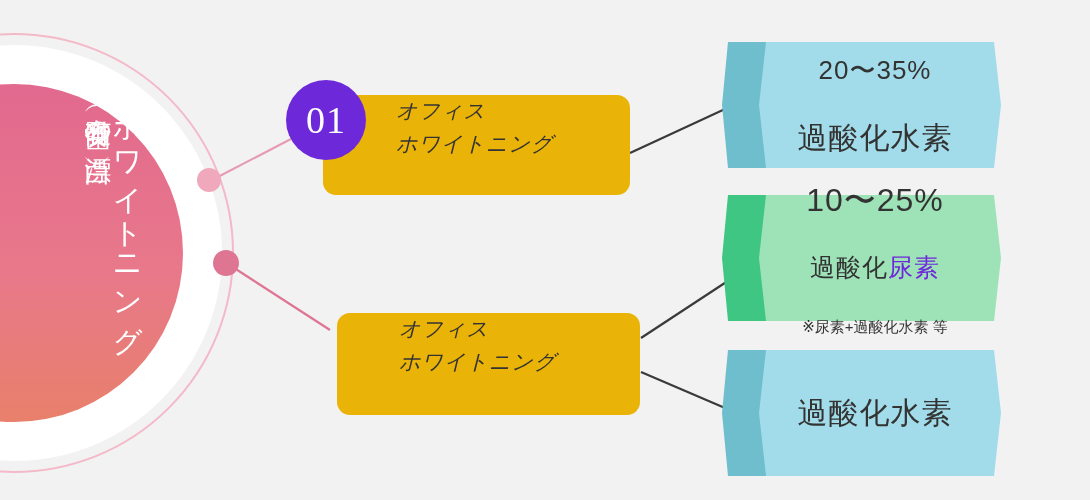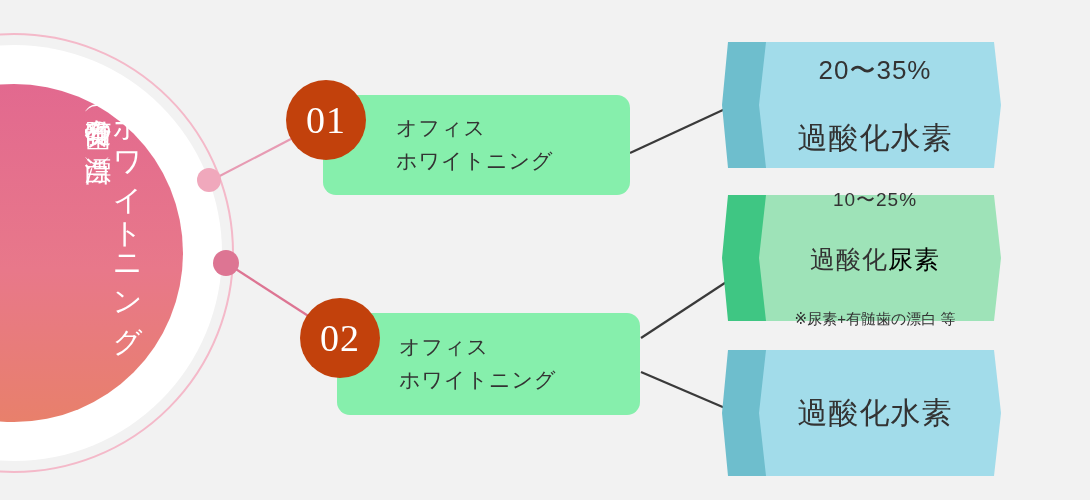--- a/index.html
+++ b/index.html
@@ -56,41 +56,41 @@
     left: 0; top: 0;
     width: 1090px; height: 500px;
   }
 
   
   .badge {
     position: absolute;
     width: 80px;
     height: 80px;
     border-radius: 50%;
-    background: #c2410c;
+    background: #6d28d9;
     color: #ffffff;
     display: flex;
     align-items: center;
     justify-content: center;
     font-family: "Liberation Serif", "DejaVu Serif", serif;
     font-size: 38px;
     letter-spacing: 1px;
     z-index: 5;
   }
   #badge-01 { left: 286px; top: 80px; }
   #badge-02 { left: 300px; top: 298px; }
 
   
   .card {
     position: absolute;
-    background: #86efac;
+    background: #eab308;
     border-radius: 13px;
     z-index: 3;
     display: flex;
-    align-items: center;
+    font-style: italic;
   }
   #card-01 { left: 323px; top: 95px; width: 307px; height: 100px; }
   #card-02 { left: 337px; top: 313px; width: 303px; height: 102px; }
   .card-label {
     padding-left: 73px;
     color: #333333;
     font-size: 21px;
     line-height: 1.55;
     letter-spacing: 1px;
     white-space: pre-line;
@@ -126,27 +126,27 @@
     font-size: 30px;
     letter-spacing: 1px;
     line-height: 1.25;
   }
   .chip-note {
     font-size: 15px;
     letter-spacing: 0px;
     line-height: 1.3;
     margin-top: 2px;
   }
-  .hl { color: #000000; }
+  .hl { color: #6d28d9; }
 
   #chip-1 { left: 722px; top: 40px; }
   #chip-2 { left: 722px; top: 193px; }
   #chip-3 { left: 722px; top: 348px; }
 
-  #chip-2 .chip-l1 { font-size: 19px; }
+  #chip-2 .chip-l1 { font-size: 32px; }
   #chip-2 .chip-l2 { font-size: 25px; }
 </style>
 </head>
 <body>
 
 <div id="stage">
 
   <svg id="hub-layer" viewBox="0 0 1090 500" xmlns="http://www.w3.org/2000/svg">
     <defs>
       <linearGradient id="hubGrad" x1="0" y1="0" x2="0" y2="1">
@@ -189,21 +189,20 @@
   <div class="card" id="card-01">
     <div class="card-label">オフィス
 ホワイトニング</div>
   </div>
   <div class="badge" id="badge-01">01</div>
 
   <div class="card" id="card-02">
     <div class="card-label">オフィス
 ホワイトニング</div>
   </div>
-  <div class="badge" id="badge-02">02</div>
 
   <div class="chip" id="chip-1">
     <svg width="280" height="130" viewBox="0 0 280 130" xmlns="http://www.w3.org/2000/svg">
       <polygon points="6,2 272,2 279,65 272,128 6,128 20,65" fill="#a2dcea"></polygon>
       <polygon points="6,2 44,2 37,65 44,128 6,128 0,65" fill="#6ebecd"></polygon>
     </svg>
     <div class="chip-text">
       <div class="chip-l1">20〜35%</div>
       <div class="chip-l2">
         <span>過酸化</span><span class="hl"></span><span>水素</span>
@@ -214,21 +213,21 @@
   <div class="chip" id="chip-2">
     <svg width="280" height="130" viewBox="0 0 280 130" xmlns="http://www.w3.org/2000/svg">
       <polygon points="6,2 272,2 279,65 272,128 6,128 20,65" fill="#9ee3b8"></polygon>
       <polygon points="6,2 44,2 37,65 44,128 6,128 0,65" fill="#3fc683"></polygon>
     </svg>
     <div class="chip-text">
       <div class="chip-l1">10〜25%</div>
       <div class="chip-l2">
         <span>過酸化</span><span class="hl">尿素</span><span></span>
       </div>
-      <div class="chip-note">※尿素+有髄歯の漂白 等</div>
+      <div class="chip-note">※尿素+過酸化水素 等</div>
     </div>
   </div>
 
   <div class="chip" id="chip-3">
     <svg width="280" height="130" viewBox="0 0 280 130" xmlns="http://www.w3.org/2000/svg">
       <polygon points="6,2 272,2 279,65 272,128 6,128 20,65" fill="#a2dcea"></polygon>
       <polygon points="6,2 44,2 37,65 44,128 6,128 0,65" fill="#6ebecd"></polygon>
     </svg>
     <div class="chip-text">
       <div class="chip-l2">

